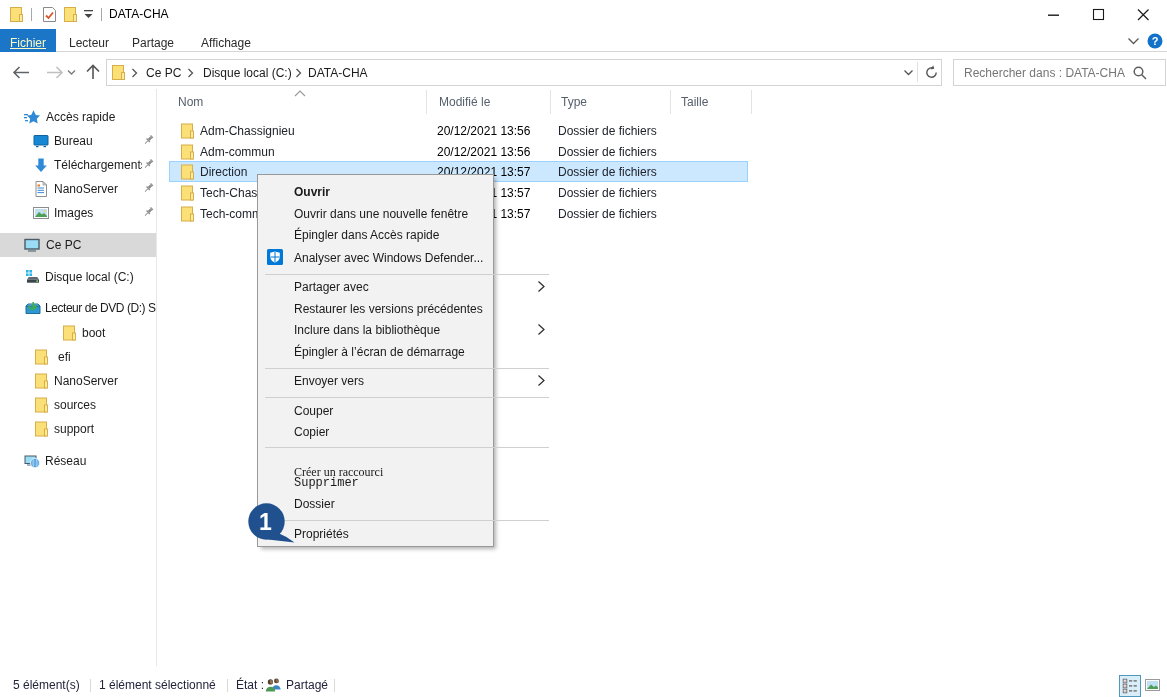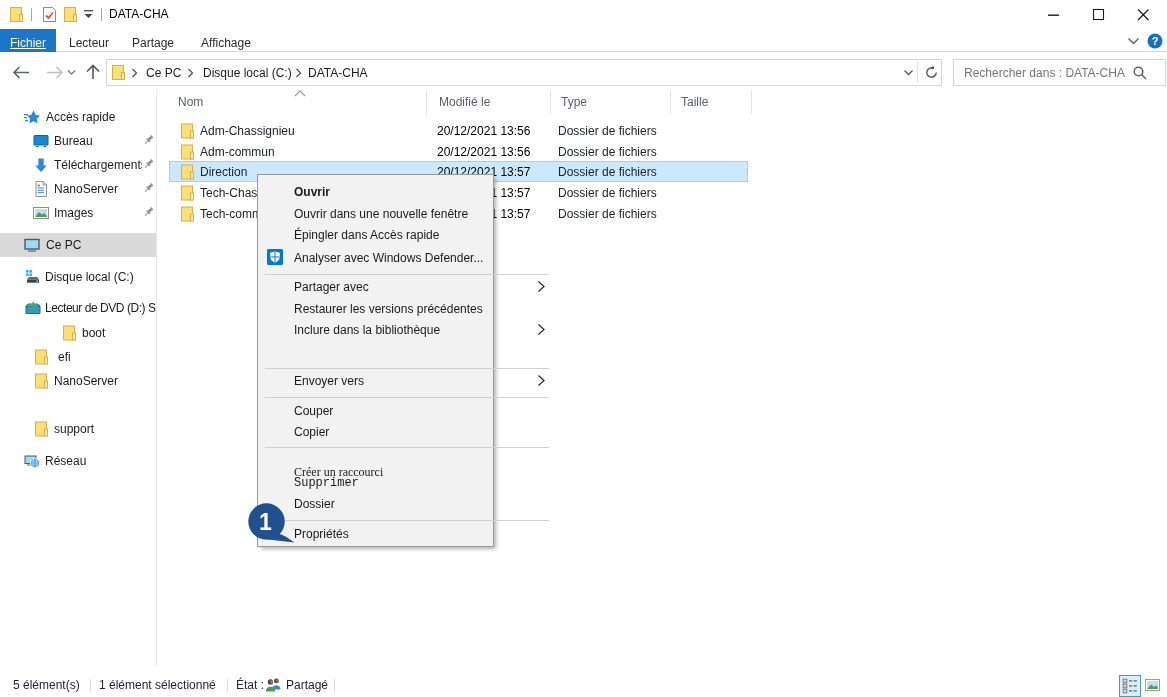--- a/index.html
+++ b/index.html
@@ -265,20 +265,27 @@
           <rect x="10.5" y="8" width="3" height="7" fill="#fdeca0" stroke="#d8ae49"></rect>
         </svg>
         <div class="lbl" style="left:58px;">efi</div>
       </div>
       <div class="navrow" style="top:280px;">
         <svg class="ic" style="left:34px" width="16" height="16" viewBox="0 0 16 16">
           <rect x="1.5" y="1" width="11" height="14" fill="#fbdf77" stroke="#d8ae49"></rect>
           <rect x="10.5" y="8" width="3" height="7" fill="#fdeca0" stroke="#d8ae49"></rect>
         </svg>
         <div class="lbl" style="left:54px;">NanoServer</div>
+      </div>
+      <div class="navrow" style="top:304px;">
+        <svg class="ic" style="left:34px" width="16" height="16" viewBox="0 0 16 16">
+          <rect x="1.5" y="1" width="11" height="14" fill="#fbdf77" stroke="#d8ae49"></rect>
+          <rect x="10.5" y="8" width="3" height="7" fill="#fdeca0" stroke="#d8ae49"></rect>
+        </svg>
+        <div class="lbl" style="left:54px;">sources</div>
       </div>
       <div class="navrow" style="top:328px;">
         <svg class="ic" style="left:34px" width="16" height="16" viewBox="0 0 16 16">
           <rect x="1.5" y="1" width="11" height="14" fill="#fbdf77" stroke="#d8ae49"></rect>
           <rect x="10.5" y="8" width="3" height="7" fill="#fdeca0" stroke="#d8ae49"></rect>
         </svg>
         <div class="lbl" style="left:54px;">support</div>
       </div>
       <div class="navrow" style="top:360px;">
         <svg class="ic" style="left:24px" width="16" height="16" viewBox="0 0 16 16">
@@ -371,20 +378,21 @@
       <div class="msep" style="top:98.5px"></div>
       <div class="mi" style="top:101px;">Partager avec</div>
       <svg class="marrow" style="top:105px" width="9" height="13" viewBox="0 0 9 13">
         <path d="M1.5 1.5 L7 6.5 L1.5 11.5" stroke="#2b2b2b" stroke-width="1.2" fill="none"></path>
       </svg>
       <div class="mi" style="top:122.5px;">Restaurer les versions précédentes</div>
       <div class="mi" style="top:144px;">Inclure dans la bibliothèque</div>
       <svg class="marrow" style="top:148px" width="9" height="13" viewBox="0 0 9 13">
         <path d="M1.5 1.5 L7 6.5 L1.5 11.5" stroke="#2b2b2b" stroke-width="1.2" fill="none"></path>
       </svg>
+      <div class="mi" style="top:166px;">Épingler à l’écran de démarrage</div>
       <div class="msep" style="top:192.5px"></div>
       <div class="mi" style="top:195px;">Envoyer vers</div>
       <svg class="marrow" style="top:199px" width="9" height="13" viewBox="0 0 9 13">
         <path d="M1.5 1.5 L7 6.5 L1.5 11.5" stroke="#2b2b2b" stroke-width="1.2" fill="none"></path>
       </svg>
       <div class="msep" style="top:221.5px"></div>
       <div class="mi" style="top:224.5px;">Couper</div>
       <div class="mi" style="top:246px;">Copier</div>
       <div class="msep" style="top:272px"></div>
       <div class="mi" style="top:286px;font-family:Liberation Serif, serif;">Créer un raccourci</div>

